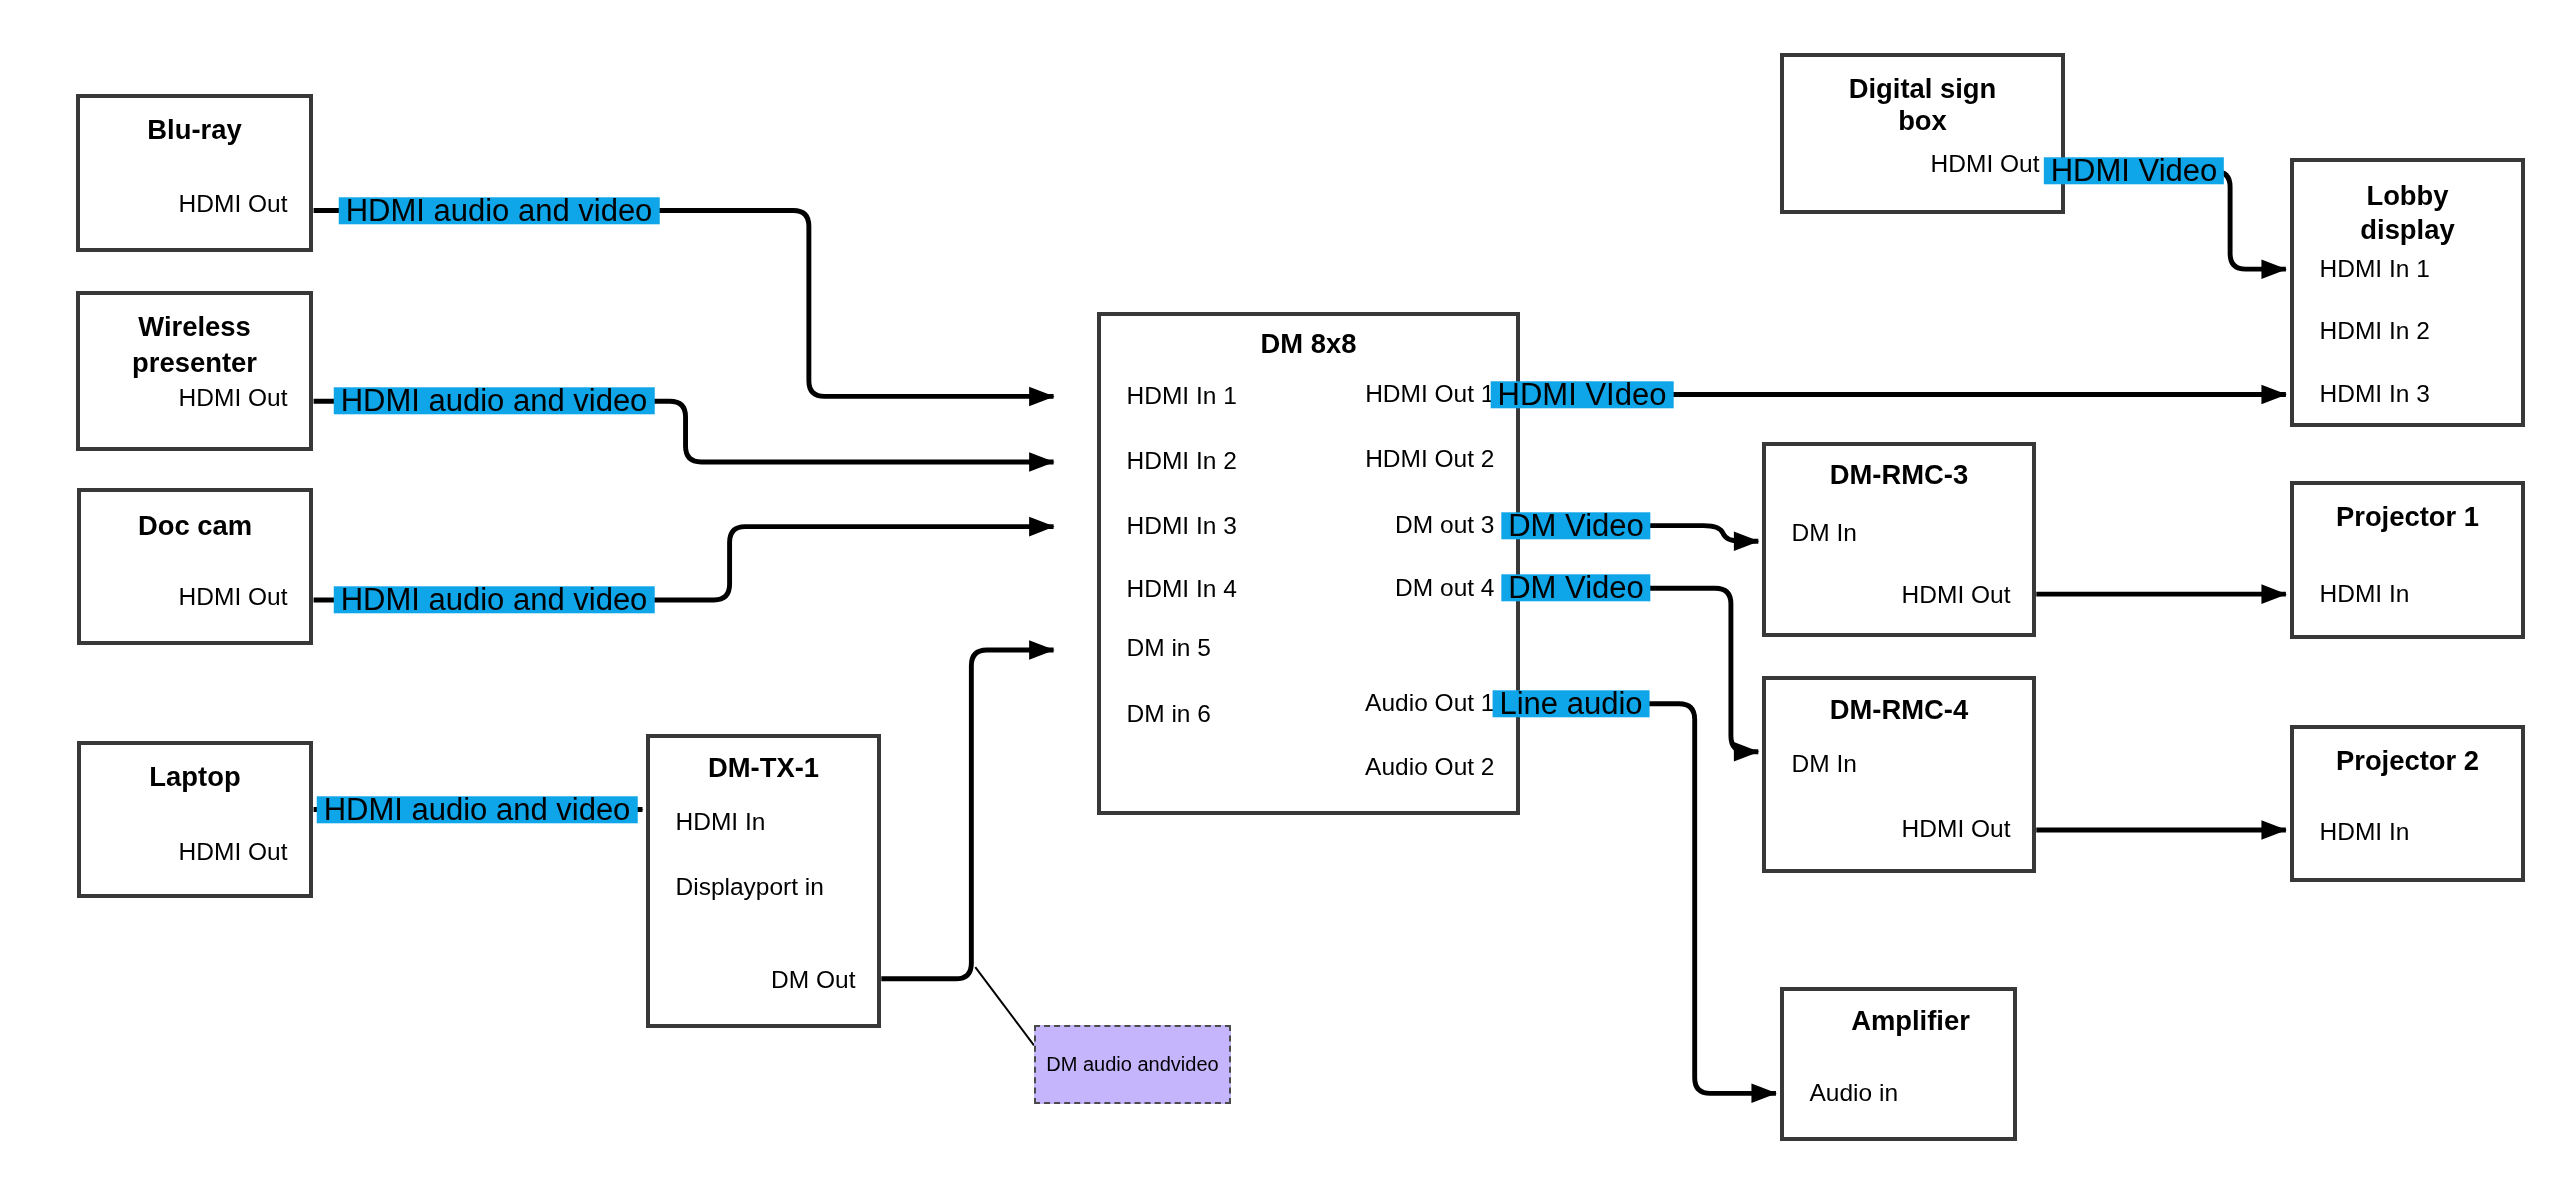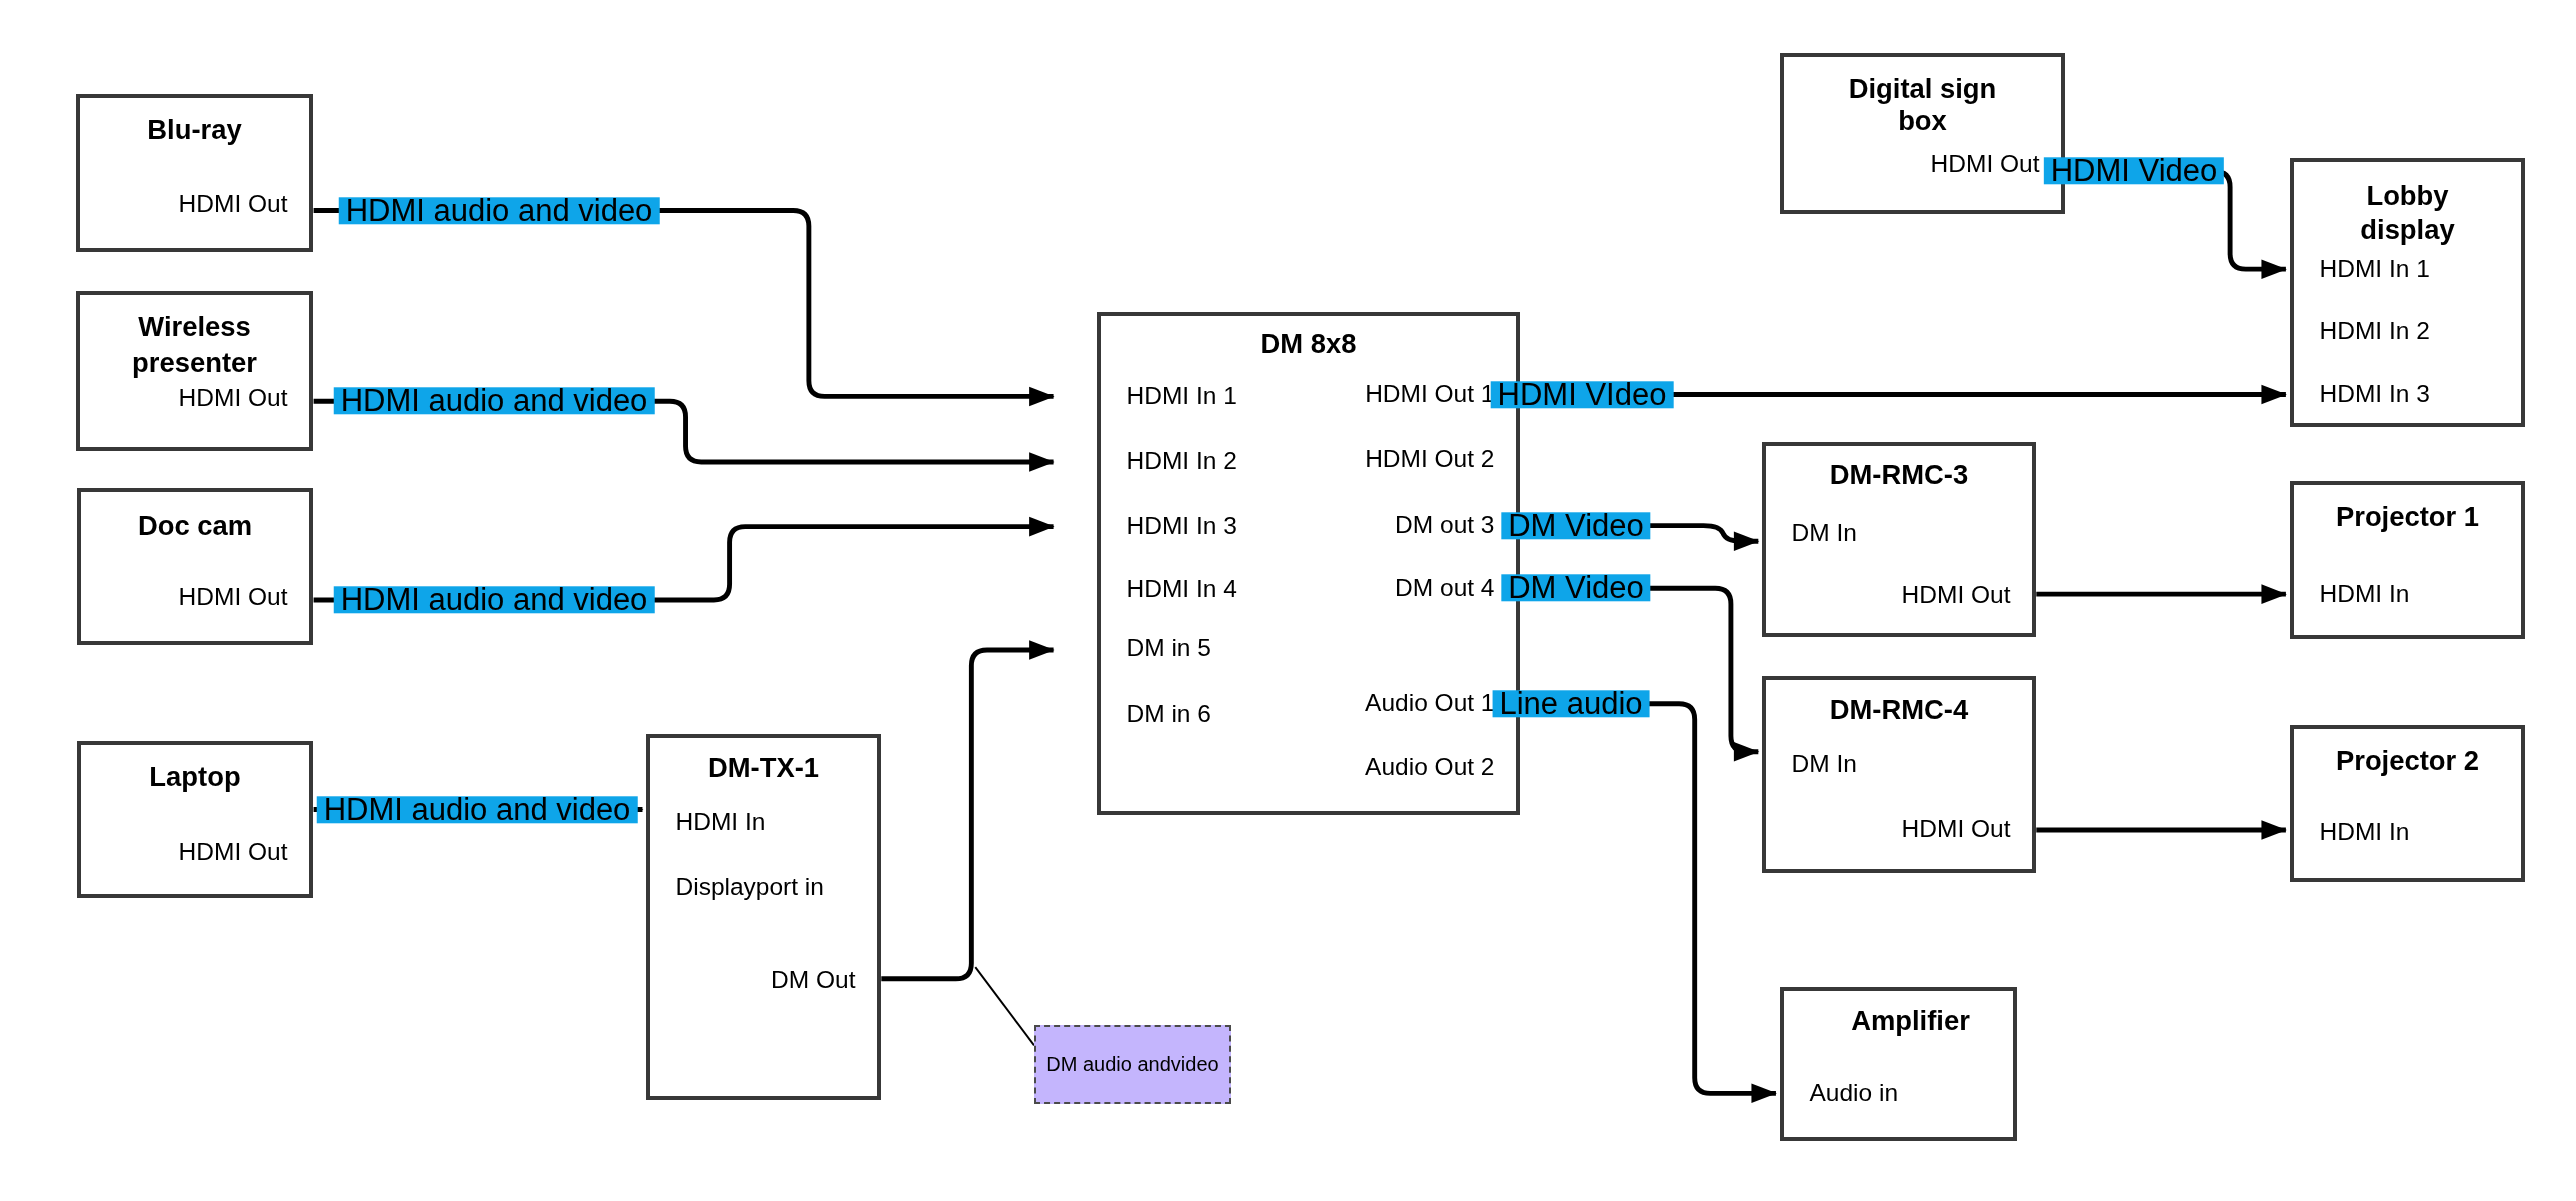--- a/index.html
+++ b/index.html
@@ -84,21 +84,21 @@
     <div class="port pright" style="top:90px;">HDMI Out</div>
   </div>
 
   <div class="node" style="left:77px;top:693px;width:236px;height:157px;margin-top:48px;">
     <div class="ntitle" style="top:14.7px;">
         <span class="tline">Laptop</span>
       </div>
     <div class="port pright" style="top:92px;">HDMI Out</div>
   </div>
 
-  <div class="node" style="left:646px;top:734px;width:235px;height:366px;padding-left:32px;">
+  <div class="node" style="left:646px;top:734px;width:235px;height:294px;padding-left:32px;">
     <div class="ntitle" style="top:12.7px;">
         <span class="tline">DM-TX-1</span>
       </div>
     <div class="port pleft" style="top:69px;">HDMI In</div>
     <div class="port pleft" style="top:134px;">Displayport in</div>
     <div class="port pright" style="top:227px;">DM Out</div>
   </div>
 
   <div class="node" style="left:1057px;top:312px;width:423px;height:503px;margin-left:40px;">
     <div class="ntitle" style="top:10.8px;">

